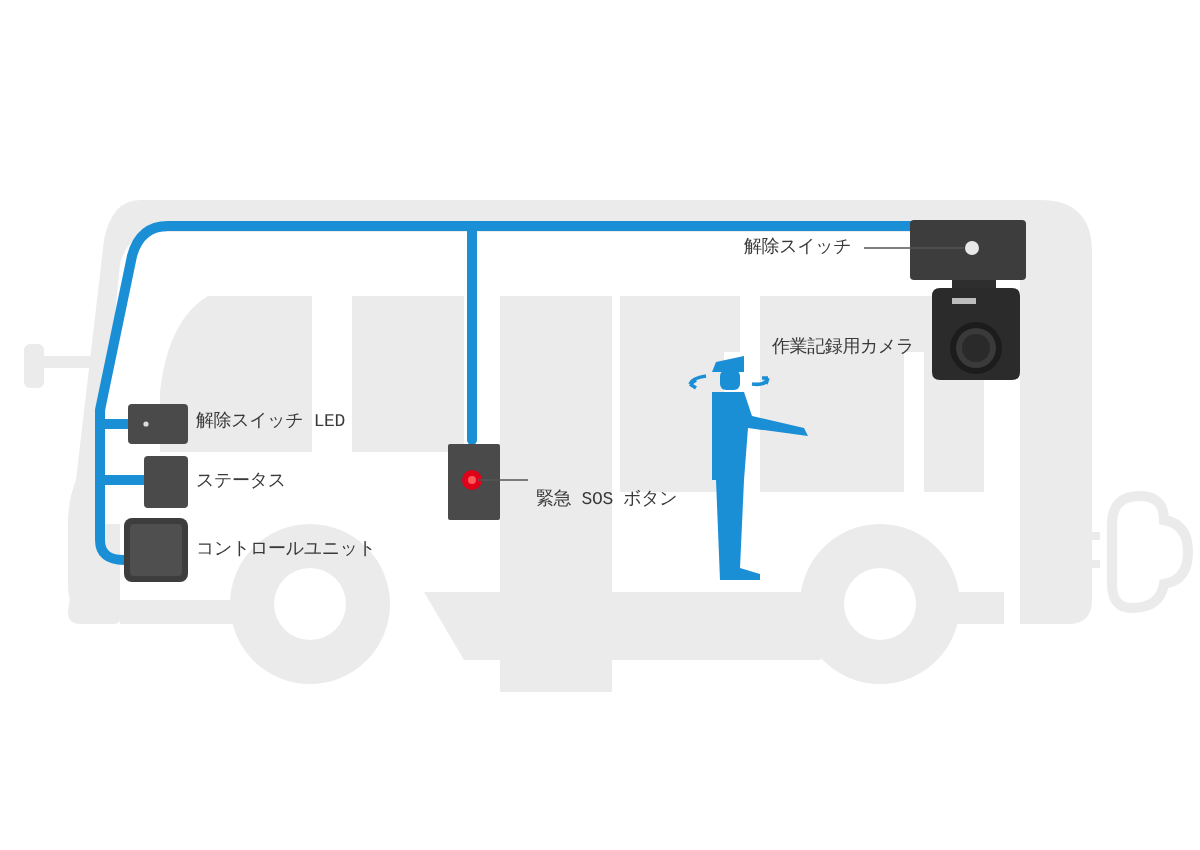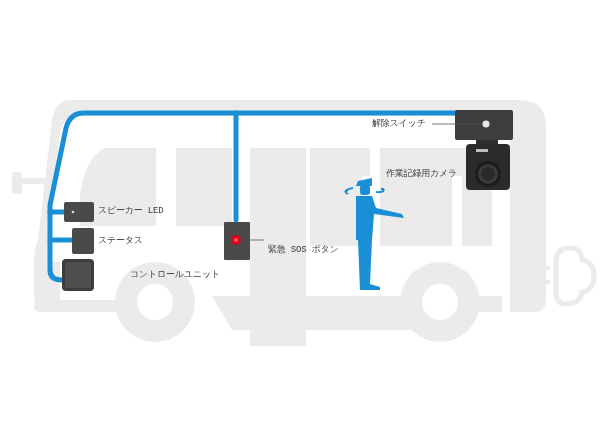--- a/index.html
+++ b/index.html
@@ -97,18 +97,18 @@
 
     <path d="M356 196 L372 196 L376 208 L402 214 L404 218 L374 214 L372 240 L356 240 Z"></path>
 
     <path d="M358 240 L372 240 L370 284 L380 287 L380 290 L360 290 Z"></path>
 
     <path d="M353 188 Q346 189 345 192 M345 192 L348 190 M345 192 L348 194" stroke="#1a8fd6" stroke-width="1.8" fill="none"></path>
     <path d="M376 192 Q383 193 384 189 M384 189 L381 189 M384 189 L383 192" stroke="#1a8fd6" stroke-width="1.8" fill="none"></path>
   </g>
 </svg>
 
-<div class="label" style="left:98px; top:205px;">スピーカー LED</div>
+<div class="label" style="left:98px; top:205px;">解除スイッチ LED</div>
 <div class="label" style="left:98px; top:235px;">ステータス</div>
-<div class="label" style="left:98px; top:269px;margin-left:32px;">コントロールユニット</div>
+<div class="label" style="left:98px; top:269px;">コントロールユニット</div>
 <div class="label" style="left:268px; top:244px;">緊急 SOS ボタン</div>
 <div class="label" style="left:372px; top:118px;">解除スイッチ</div>
 <div class="label" style="left:386px; top:168px;">作業記録用カメラ</div>
 
 </body></html>

